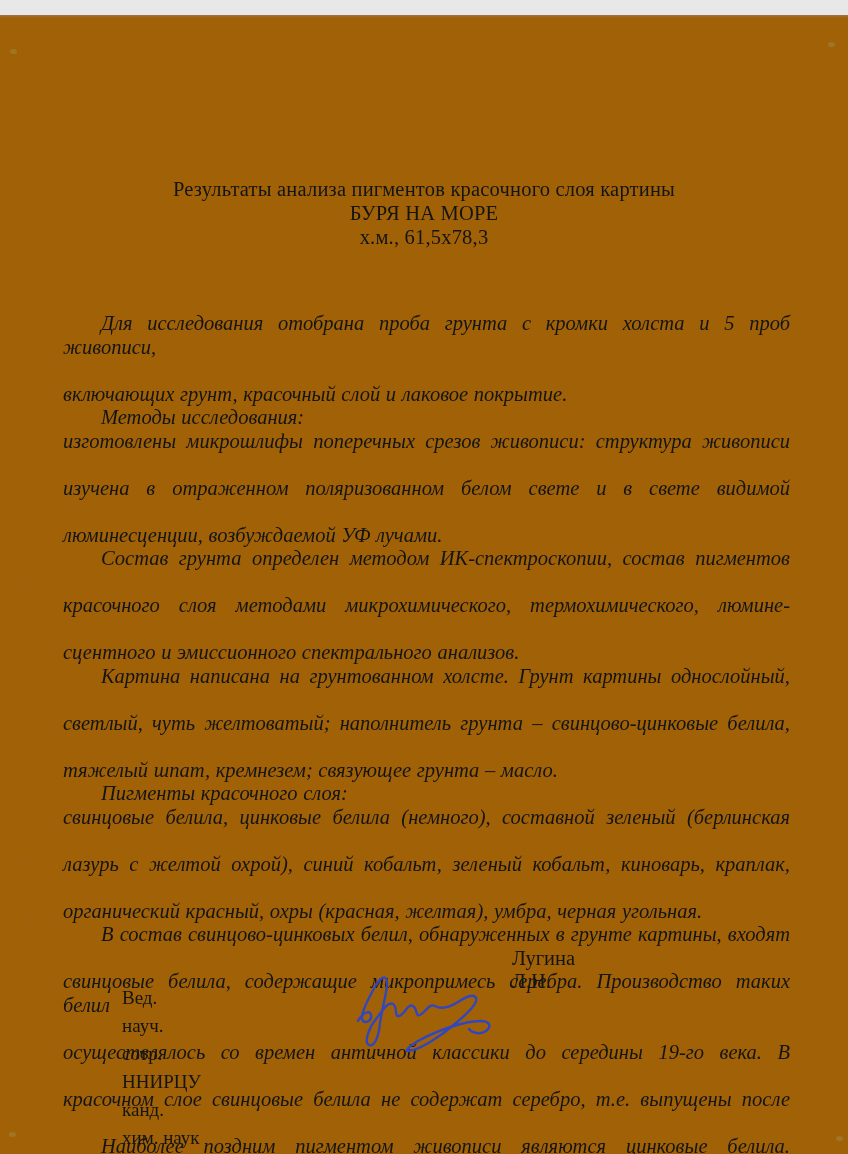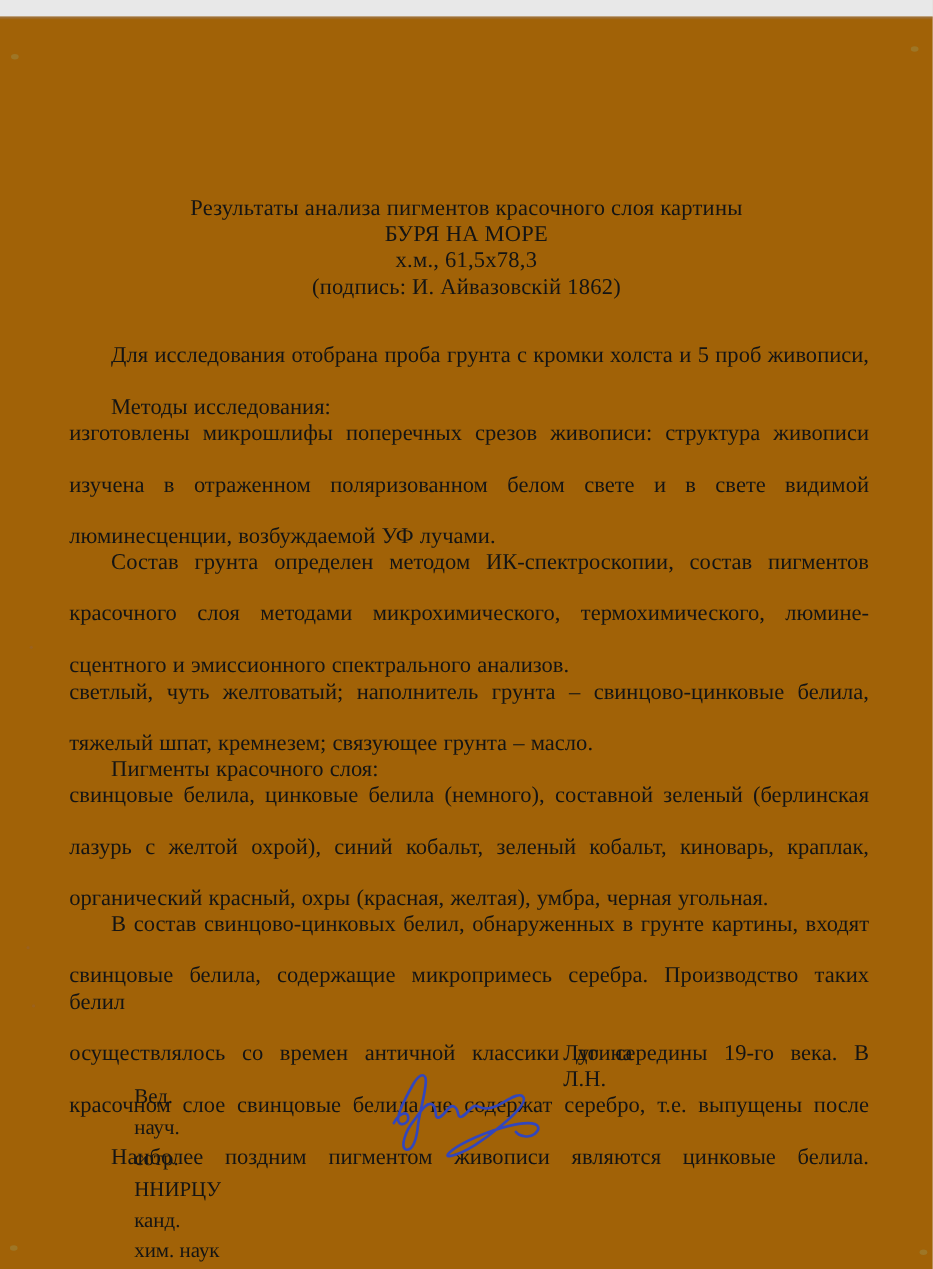--- a/index.html
+++ b/index.html
@@ -24,21 +24,21 @@
     position:absolute; top:162px; left:0; width:848px;
     text-align:center;
     font-size:20.5px; line-height:24px;
     letter-spacing:0.2px;
   }
   .body-text {
     position:absolute; top:297px; left:63px; width:727px;
     font-size:20.5px; line-height:23.5px;
     word-spacing:0.5px;
   }
-  .line { white-space:nowrap; }
+  .line { white-space:nowrap;font-style:italic; }
   .line.j { white-space:normal; text-align:justify; }
   .line.j::after { content:""; display:inline-block; width:100%; height:0; }
   .line.ind { padding-left:38px; }
   .line.j.ind { padding-left:0; text-indent:38px; }
 
   .signature-block { position:absolute; top:0; left:0; }
   .sig-left {
     position:absolute; top:969px; left:122px;
     font-size:19px; line-height:28px;
   }
@@ -58,32 +58,33 @@
   <div class="speck green" style="left:9px; top:1117px;"></div>
   <div class="speck green" style="left:836px; top:1121px;"></div>
   <div class="speck dust" style="left:27px; top:572px;"></div>
   <div class="speck dust" style="left:24px; top:845px;"></div>
   <div class="speck dust" style="left:29px; top:898px;"></div>
 
   <div class="title-block">
     <div class="tline">Результаты анализа пигментов красочного слоя картины</div>
     <div class="tline">БУРЯ НА МОРЕ</div>
     <div class="tline">х.м., 61,5х78,3</div>
-    <div class="tline">(подпись: И. Айвазовскій 1862)</div>
   </div>
 
   <div class="body-text">
     <div class="line j ind">Для исследования отобрана проба грунта с кромки холста и 5 проб живописи,</div>
+    <div class="line">включающих грунт, красочный слой и лаковое покрытие.</div>
     <div class="line ind">Методы исследования:</div>
     <div class="line j">изготовлены микрошлифы поперечных срезов живописи: структура живописи</div>
     <div class="line j">изучена в отраженном поляризованном белом свете и в свете видимой</div>
     <div class="line">люминесценции, возбуждаемой УФ лучами.</div>
     <div class="line j ind">Состав грунта определен методом ИК-спектроскопии, состав пигментов</div>
     <div class="line j">красочного слоя методами микрохимического, термохимического, люмине-</div>
     <div class="line">сцентного и эмиссионного спектрального анализов.</div>
+    <div class="line j ind">Картина написана на грунтованном холсте. Грунт картины однослойный,</div>
     <div class="line j">светлый, чуть желтоватый; наполнитель грунта – свинцово-цинковые белила,</div>
     <div class="line">тяжелый шпат, кремнезем; связующее грунта – масло.</div>
     <div class="line ind">Пигменты красочного слоя:</div>
     <div class="line j">свинцовые белила, цинковые белила (немного), составной зеленый (берлинская</div>
     <div class="line j">лазурь с желтой охрой), синий кобальт, зеленый кобальт, киноварь, краплак,</div>
     <div class="line">органический красный, охры (красная, желтая), умбра, черная угольная.</div>
     <div class="line j ind">В состав свинцово-цинковых белил, обнаруженных в грунте картины, входят</div>
     <div class="line j">свинцовые белила, содержащие микропримесь серебра. Производство таких белил</div>
     <div class="line j">осуществлялось со времен античной классики до середины 19-го века. В</div>
     <div class="line j">красочном слое свинцовые белила не содержат серебро, т.е. выпущены после</div>

